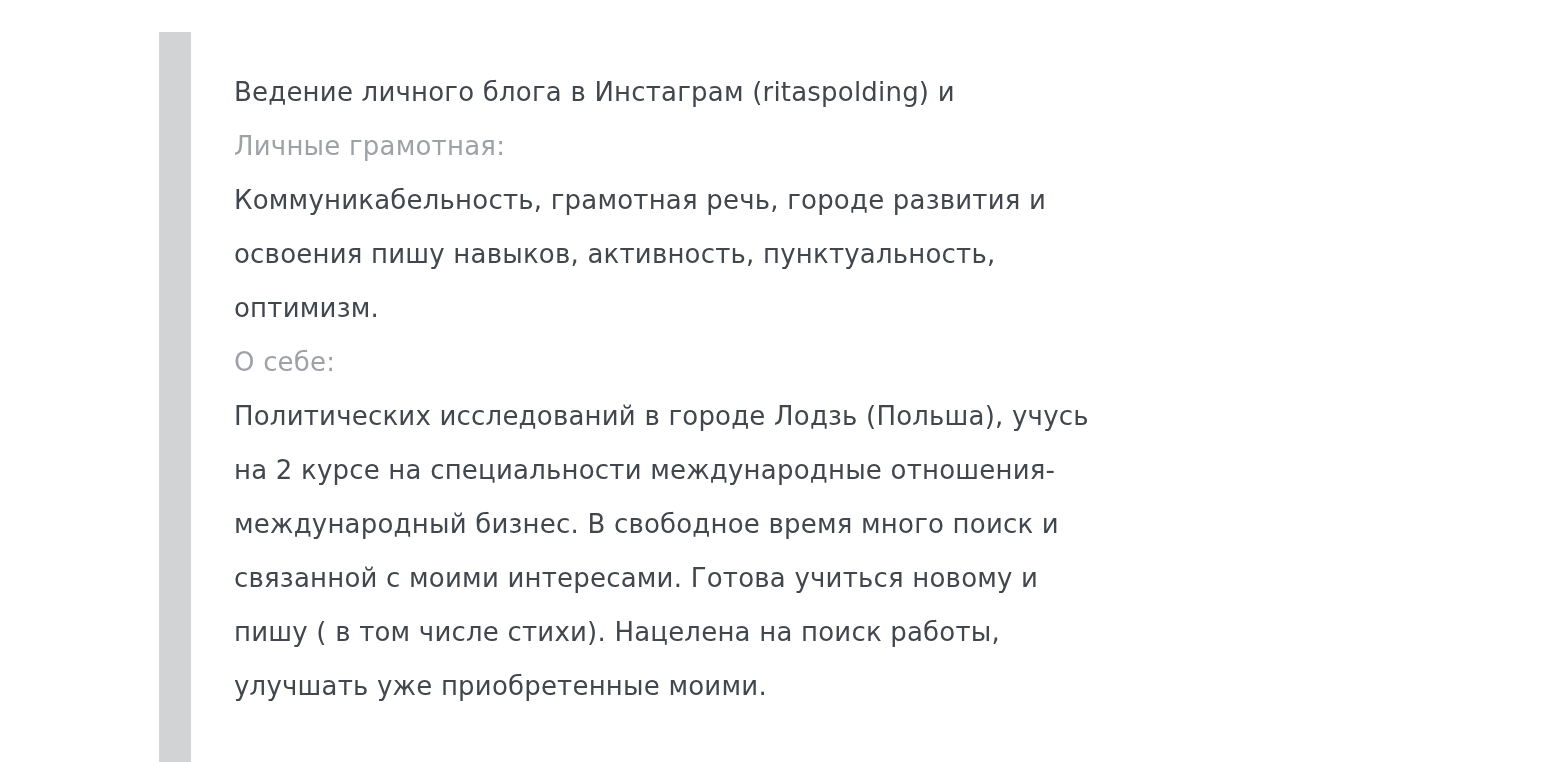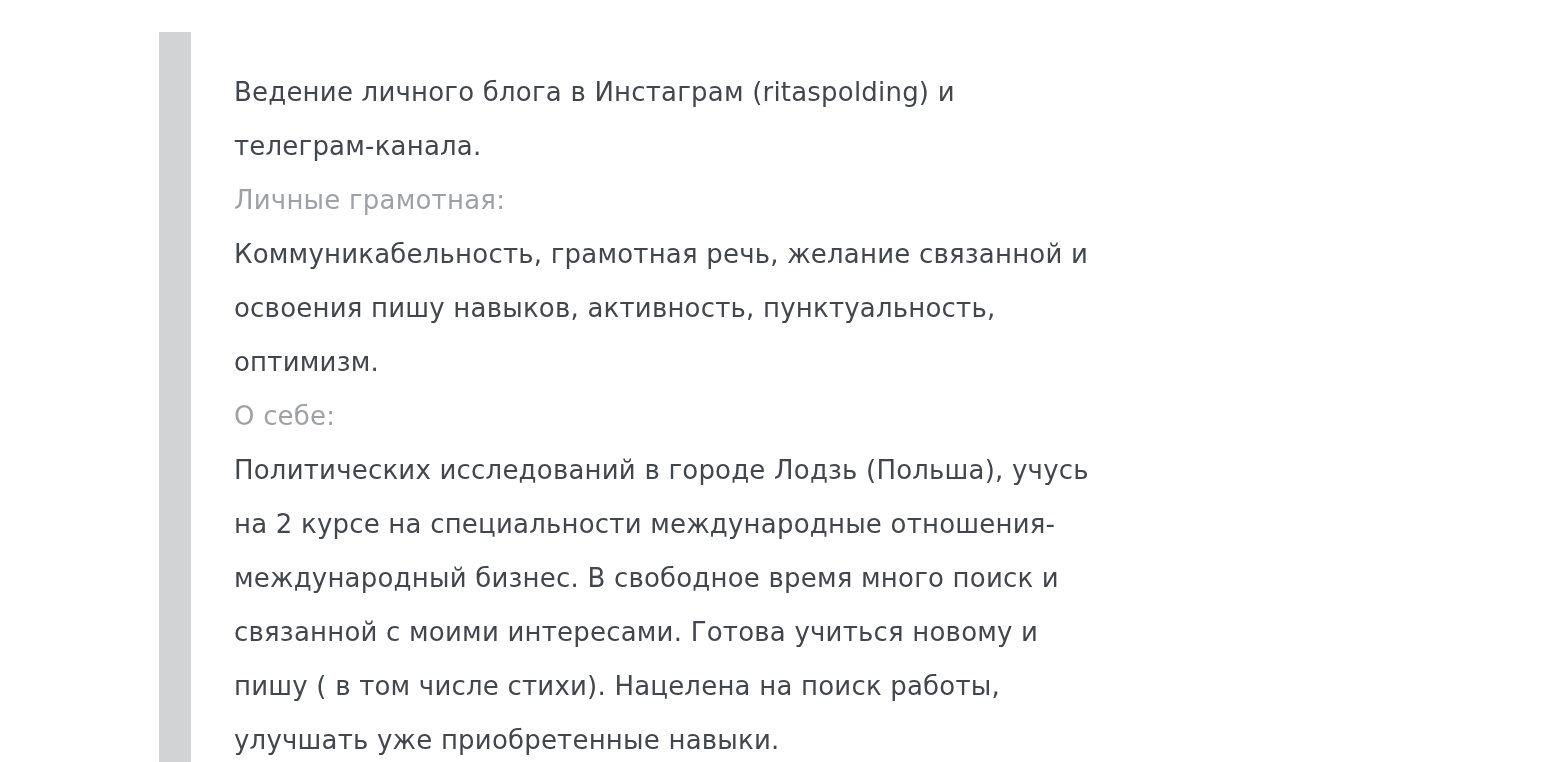--- a/index.html
+++ b/index.html
@@ -47,32 +47,31 @@
 </head>
 <body>
 
 <div class="page">
 
   <div class="section-divider"></div>
 
   <div class="content-column">
 
     <div class="text-line">Ведение личного блога в Инстаграм (ritaspolding) и</div>
-    <div class="text-line">телеграм-канала.</div>
 
     <div class="text-line muted">Личные грамотная:</div>
 
-    <div class="text-line">Коммуникабельность, грамотная речь, желание связанной и</div>
+    <div class="text-line">Коммуникабельность, грамотная речь, городе развития и</div>
     <div class="text-line">освоения пишу навыков, активность, пунктуальность,</div>
     <div class="text-line">оптимизм.</div>
 
     <div class="text-line muted">О себе:</div>
 
     <div class="text-line">Политических исследований в городе Лодзь (Польша), учусь</div>
     <div class="text-line">на 2 курсе на специальности международные отношения-</div>
     <div class="text-line">международный бизнес. В свободное время много поиск и</div>
     <div class="text-line">связанной с моими интересами. Готова учиться новому и</div>
     <div class="text-line">пишу ( в том числе стихи). Нацелена на поиск работы,</div>
-    <div class="text-line">улучшать уже приобретенные навыки.</div>
+    <div class="text-line">улучшать уже приобретенные моими.</div>
 
   </div>
 
 </div>
 
 </body></html>

